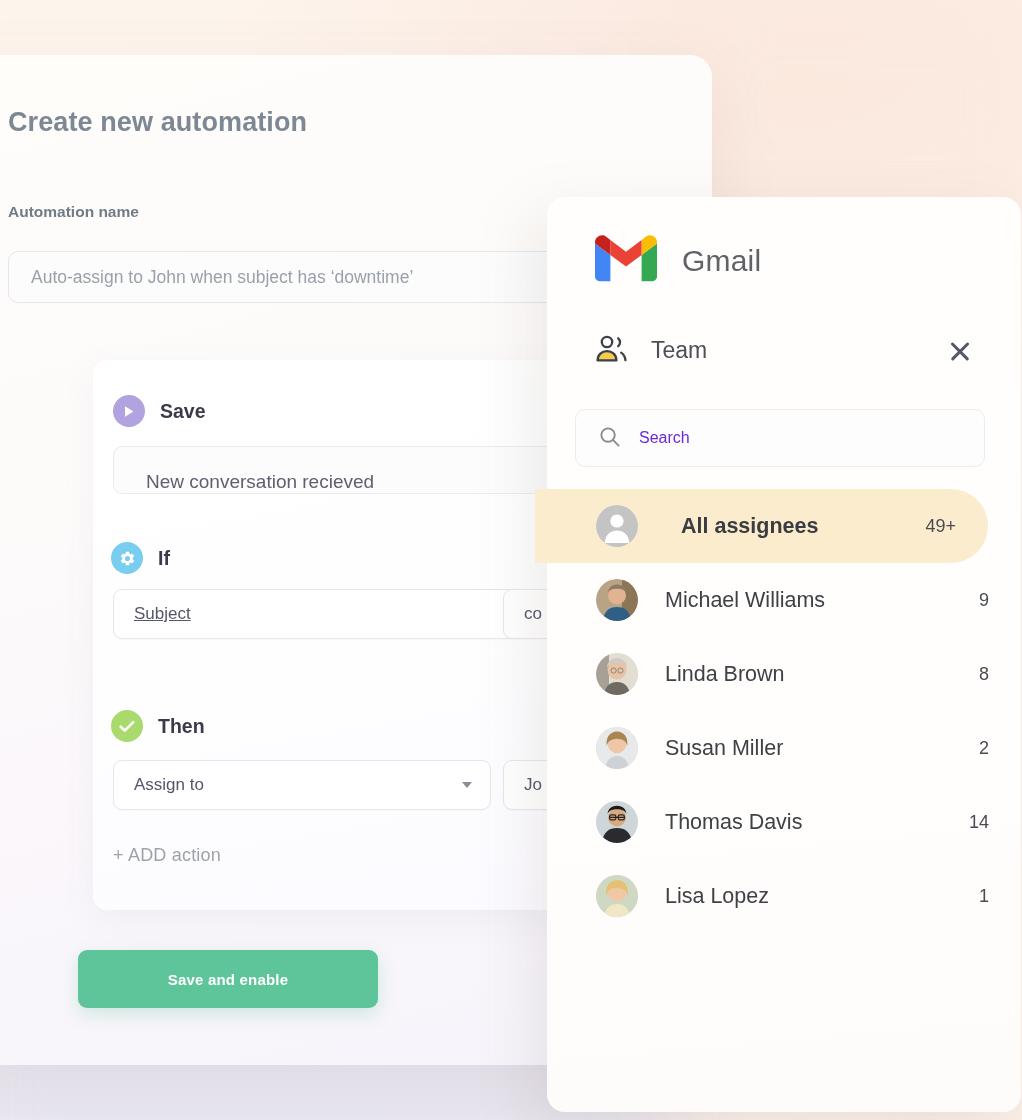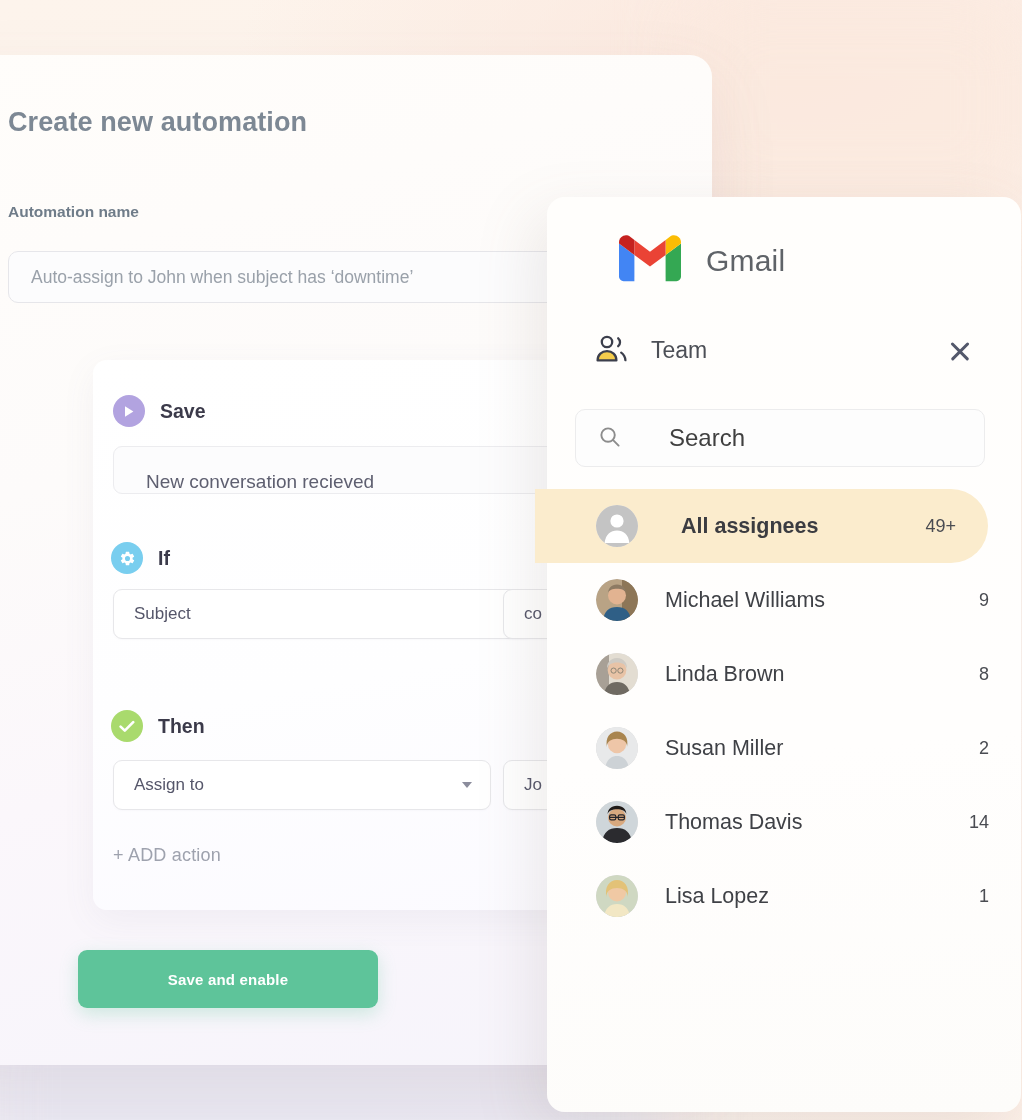--- a/index.html
+++ b/index.html
@@ -188,21 +188,20 @@
     border-radius: 18px;
     background: linear-gradient(175deg, #fffefc 0%, #fffefd 60%, #fdfcfa 100%);
     box-shadow: -14px 18px 60px rgba(125, 105, 100, .13);
   }
   .gmail-brand {
     position: absolute;
     left: 48px; top: 38px;
     display: flex;
     align-items: center;
     gap: 25px;
-    margin-left: 24px;
   }
   .gmail-word {
     font-size: 30px;
     color: #5f6368;
     letter-spacing: .2px;
   }
   .team-row {
     position: absolute;
     left: 48px; top: 138px;
     width: 378px;
@@ -239,23 +238,22 @@
     box-sizing: border-box;
     border: 1px solid #ececed;
     border-radius: 10px;
     background: #fdfdfd;
     display: flex;
     align-items: center;
     padding: 0 22px;
     gap: 18px;
   }
   .search-text {
-    font-size: 24px;
-    color: #404040;
-    margin-left: 30px;
+    font-size: 16px;
+    color: #6d28d9;
   }
 
   .assignee-list {
     position: absolute;
     left: 0; top: 292px;
     width: 474px;
   }
   .assignee-row {
     position: relative;
     height: 74px;
@@ -324,21 +322,21 @@
       </div>
 
       <div class="step-head" style="left:18px; top:182px;">
         <span class="step-badge badge-if">
           <svg width="17" height="17" viewBox="0 0 24 24" aria-hidden="true">
             <path fill="#ffffff" d="M19.14 12.94a7.14 7.14 0 0 0 .06-.94 7.14 7.14 0 0 0-.06-.94l2.03-1.58a.5.5 0 0 0 .12-.62l-1.92-3.32a.49.49 0 0 0-.6-.22l-2.39.96a7 7 0 0 0-1.62-.94l-.36-2.54a.49.49 0 0 0-.49-.41h-3.84a.49.49 0 0 0-.49.41l-.36 2.54c-.58.24-1.12.56-1.62.94l-2.39-.96a.49.49 0 0 0-.6.22L2.71 8.86a.5.5 0 0 0 .12.62l2.03 1.58c-.04.31-.06.63-.06.94 0 .31.02.63.06.94l-2.03 1.58a.5.5 0 0 0-.12.62l1.92 3.32c.12.22.38.3.6.22l2.39-.96c.5.38 1.04.7 1.62.94l.36 2.54c.4.24.25.41.49.41h3.84c.24 0 .45-.17.49-.41l.36-2.54c.58-.24 1.12-.56 1.62-.94l2.39.96c.22.08.48 0 .6-.22l1.92-3.32a.5.5 0 0 0-.12-.62l-2.03-1.58zM12 15.6A3.6 3.6 0 1 1 12 8.4a3.6 3.6 0 0 1 0 7.2z"></path>
           </svg>
         </span>
         <span class="step-title">If</span>
       </div>
-      <div class="sel-field" style="left:20px; top:229px; width:420px;">
+      <div class="sel-field" style="left:20px; top:229px; width:420px;text-decoration:underline;">
         <span>Subject</span>
         <span class="caret"></span>
       </div>
       <div class="sel-field" style="left:410px; top:229px; width:230px;">
         <span>co</span>
         <span class="caret"></span>
       </div>
 
       <div class="step-head" style="left:18px; top:350px;">
         <span class="step-badge badge-then">

